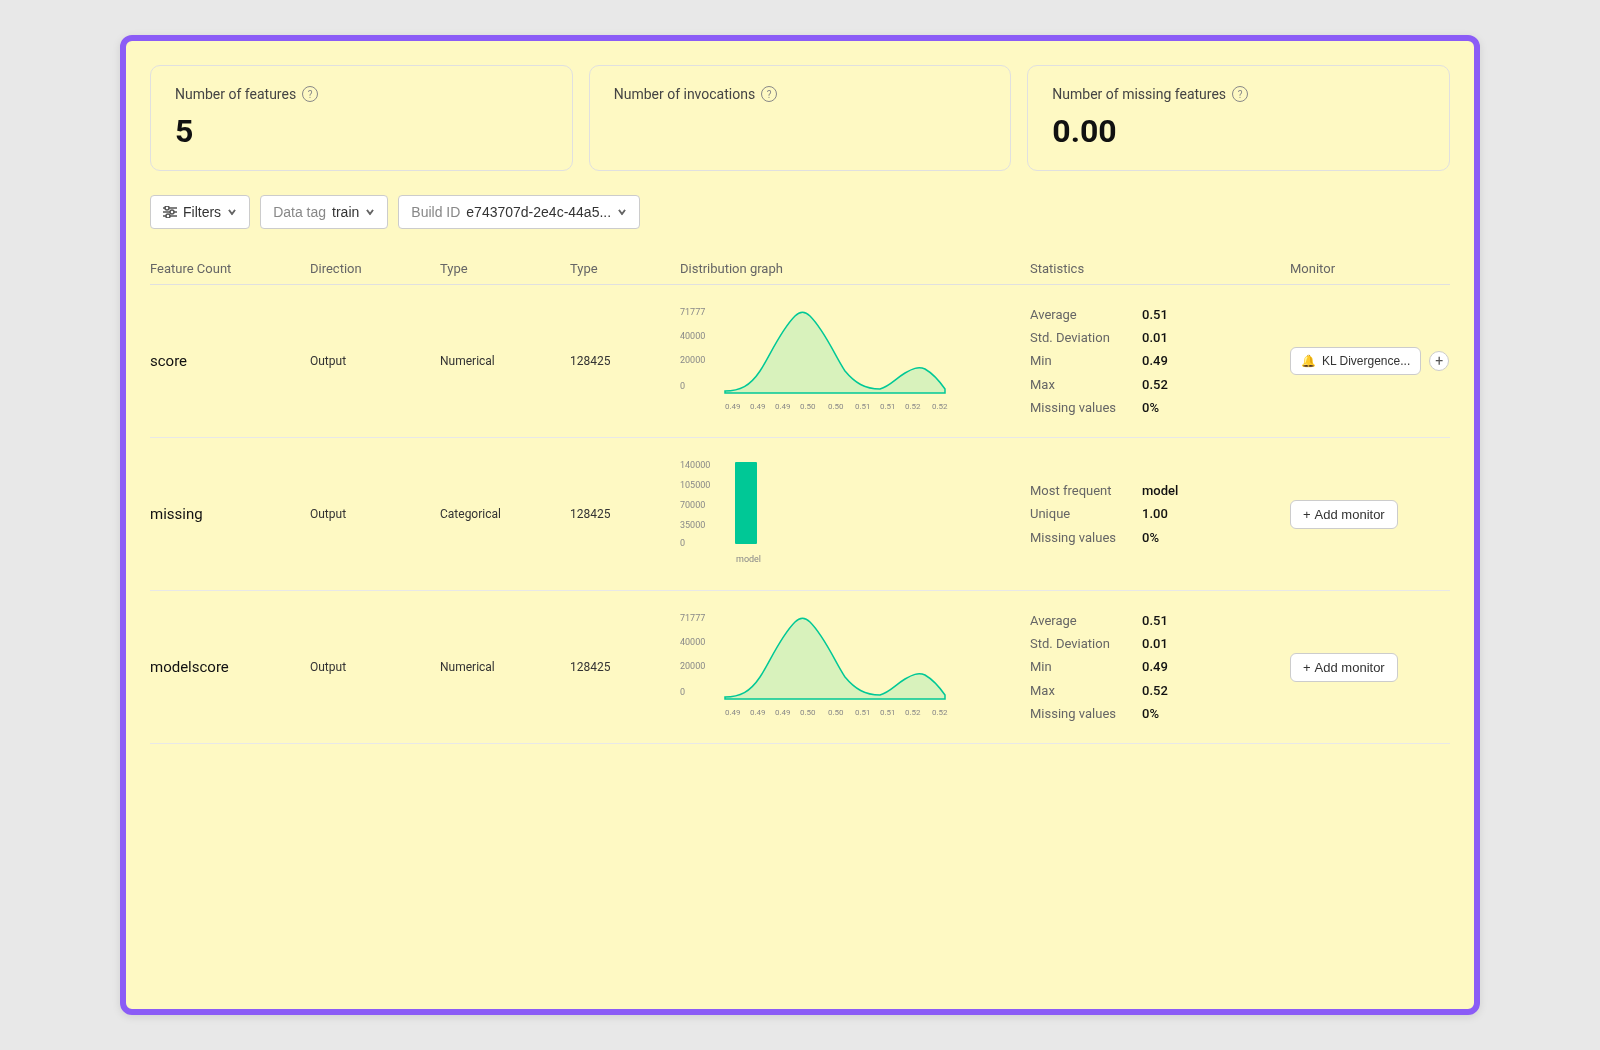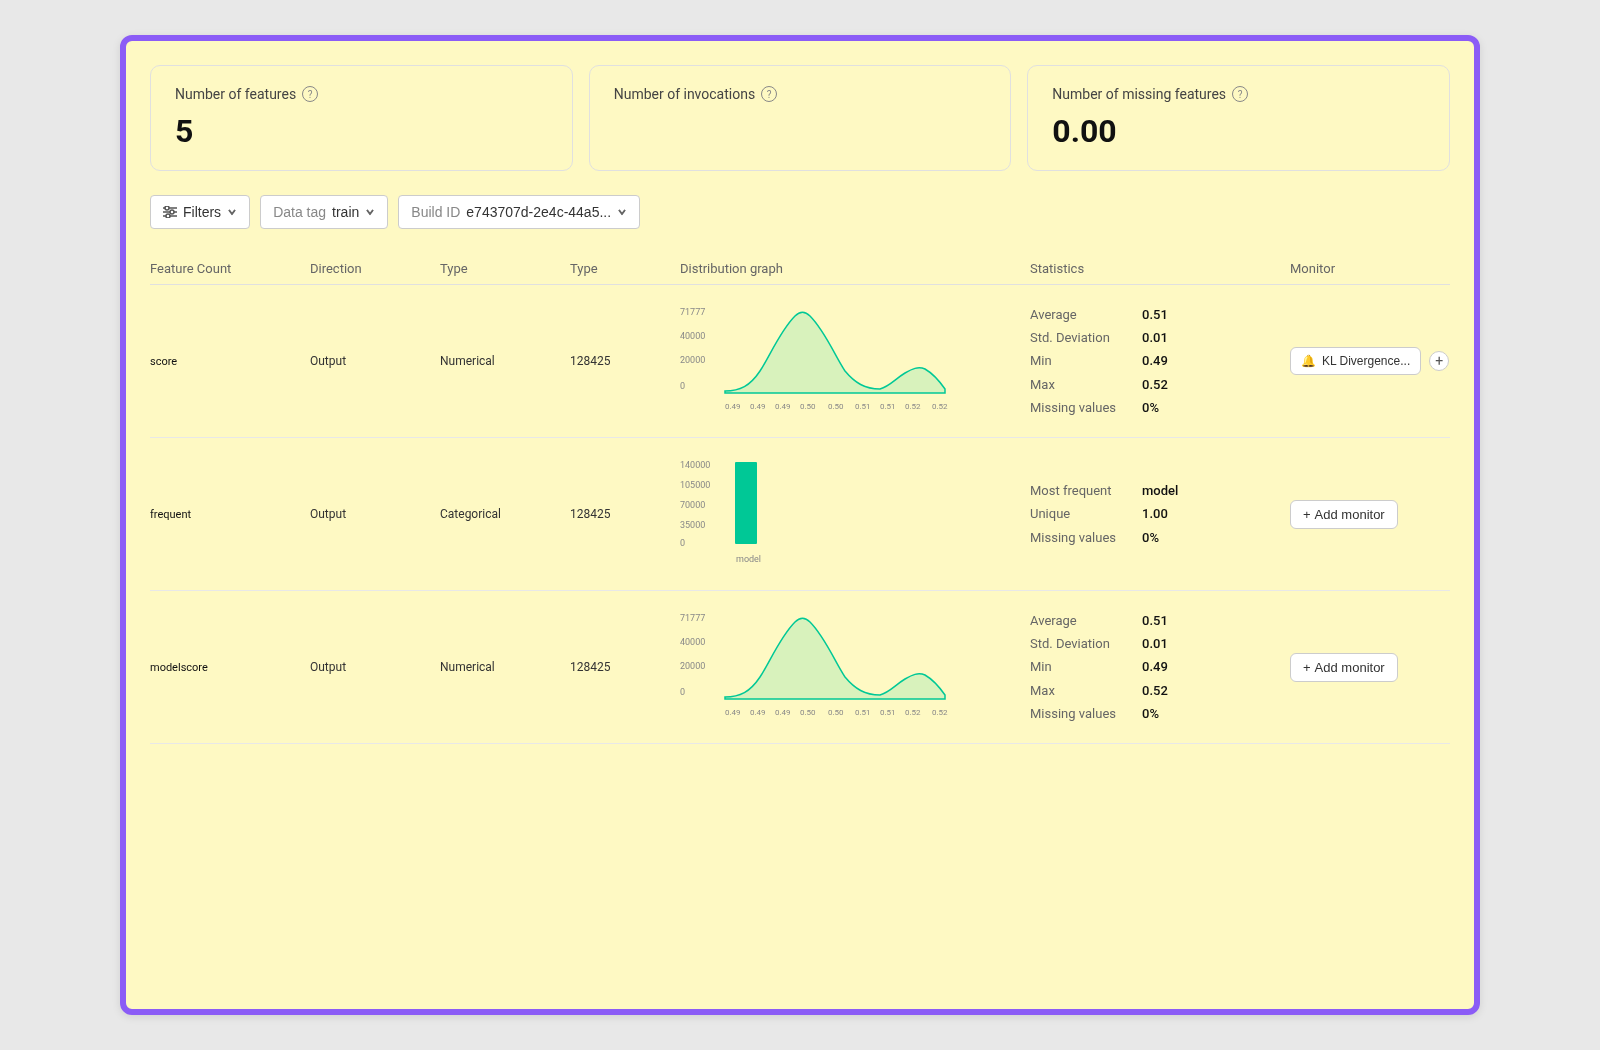--- a/index.html
+++ b/index.html
@@ -109,21 +109,21 @@
     }
     .table-row {
       display: grid;
       grid-template-columns: 160px 130px 130px 110px 350px 260px 200px;
       padding: 16px 0;
       border-bottom: 1px solid #e8e8e8;
       align-items: center;
       min-height: 120px;
     }
     .table-row .cell-feature {
-      font-size: 11px;
+      font-size: 15px;
       color: #111;
       font-weight: 400;
     }
     .table-row .cell-text {
       font-size: 12px;
       color: #333;
     }
     
     .dist-graph {
       width: 300px;
@@ -332,21 +332,21 @@
     <div class="monitor-col">
       <button class="kl-btn">
         <span>🔔</span>
         <span>KL Divergence...</span>
       </button>
       <div class="add-circle">+</div>
     </div>
   </div>
 
   <div class="table-row">
-    <span class="cell-feature">frequent</span>
+    <span class="cell-feature">missing</span>
     <span class="cell-text">Output</span>
     <span class="cell-text">Categorical</span>
     <span class="cell-text">128425</span>
     <div class="cat-graph">
       <svg viewBox="0 0 300 120" xmlns="http://www.w3.org/2000/svg">
 
         <text x="0" y="14" font-size="9" fill="#888">140000</text>
         <text x="0" y="34" font-size="9" fill="#888">105000</text>
         <text x="0" y="54" font-size="9" fill="#888">70000</text>
         <text x="0" y="74" font-size="9" fill="#888">35000</text>

